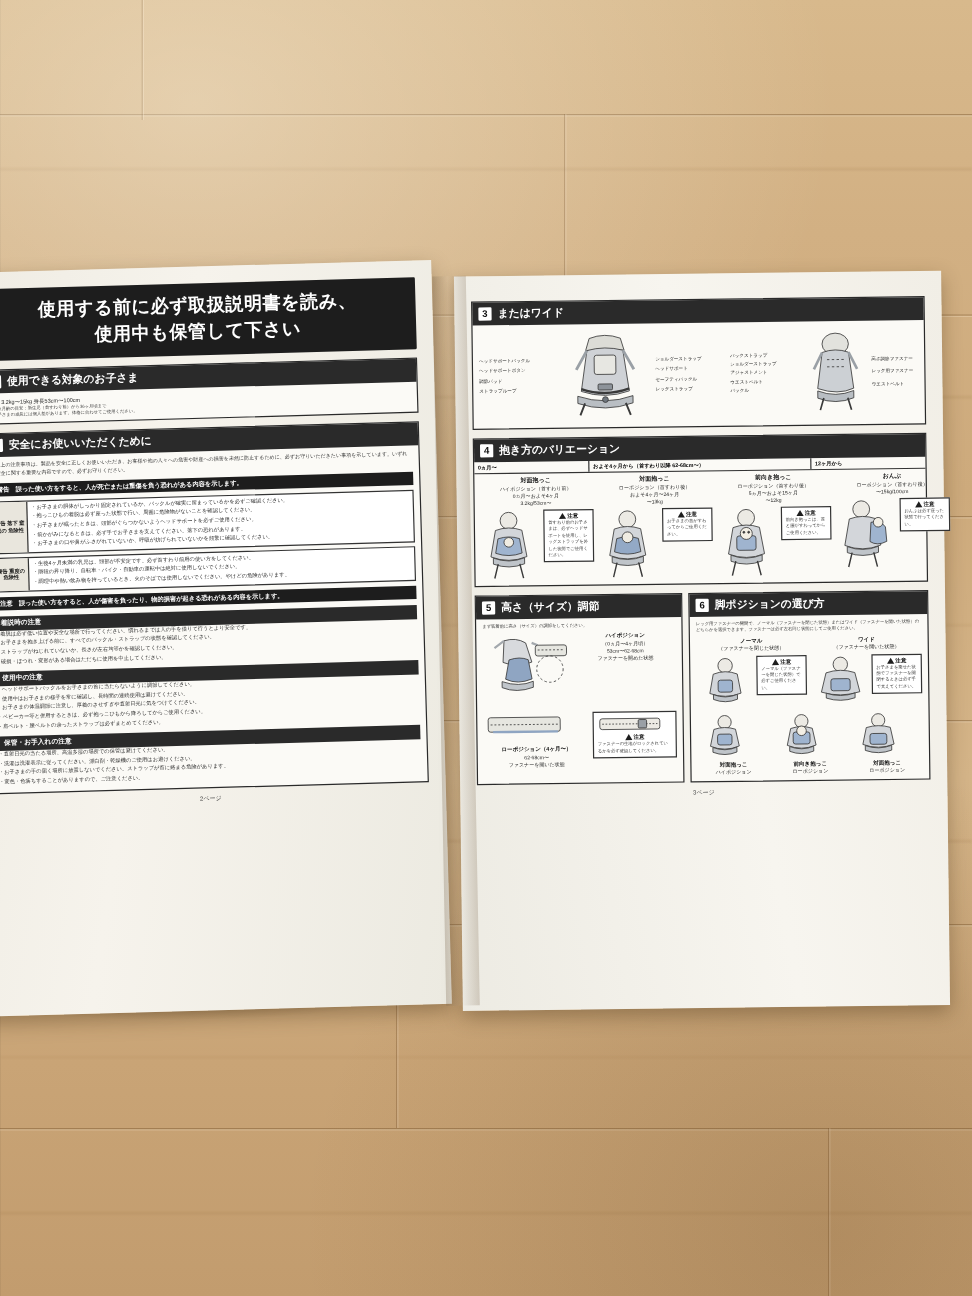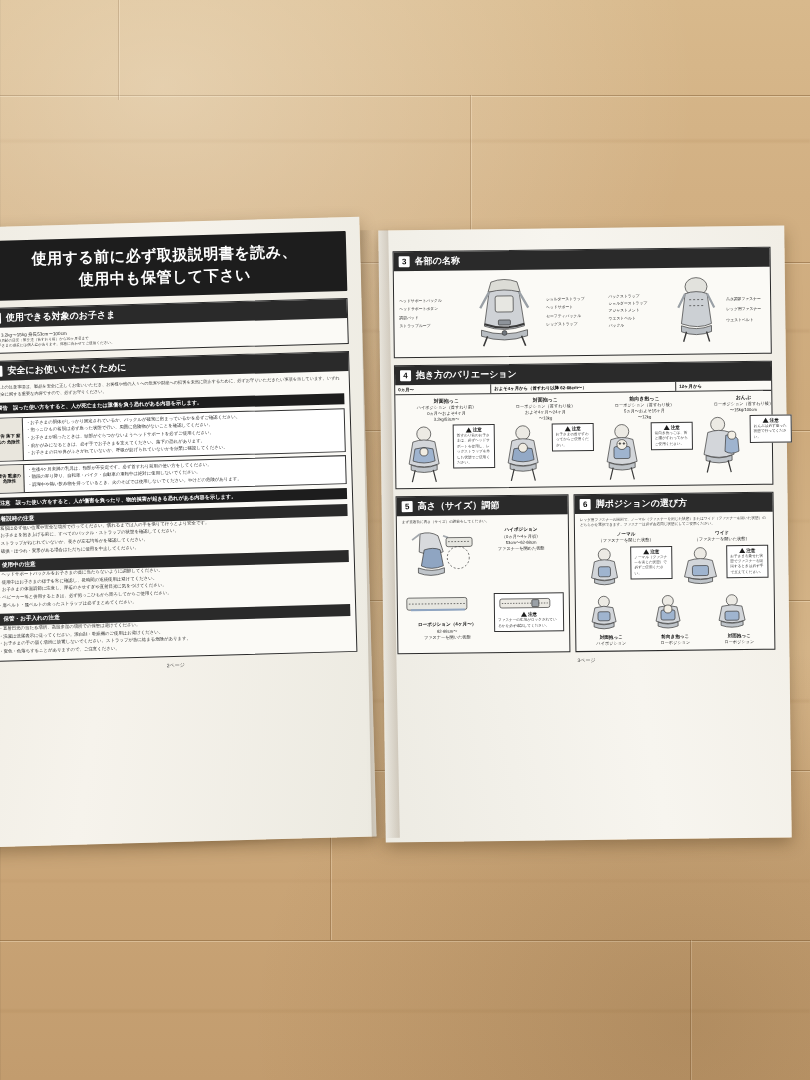--- a/index.html
+++ b/index.html
@@ -252,21 +252,21 @@
         <div class="pagenum">2ページ</div>
       </div>
     </div>
 
     <div class="page page-right">
       <div class="inner">
 
         <div class="sec">
           <div class="sec-title">
             <span class="num">3</span>
-            <span>各部の名称</span>
+            <span>またはワイド</span>
           </div>
           <div class="sec-body" style="display:flex;gap:3px;align-items:center;height:78px">
 
             <div style="width:74px">
               <div class="lbl" style="margin:3px 0">ヘッドサポートバックル</div>
               <div class="lbl" style="margin:3px 0">ヘッドサポートボタン</div>
               <div class="lbl" style="margin:3px 0">調節パッド</div>
               <div class="lbl" style="margin:3px 0">ストラップループ</div>
             </div>
 

